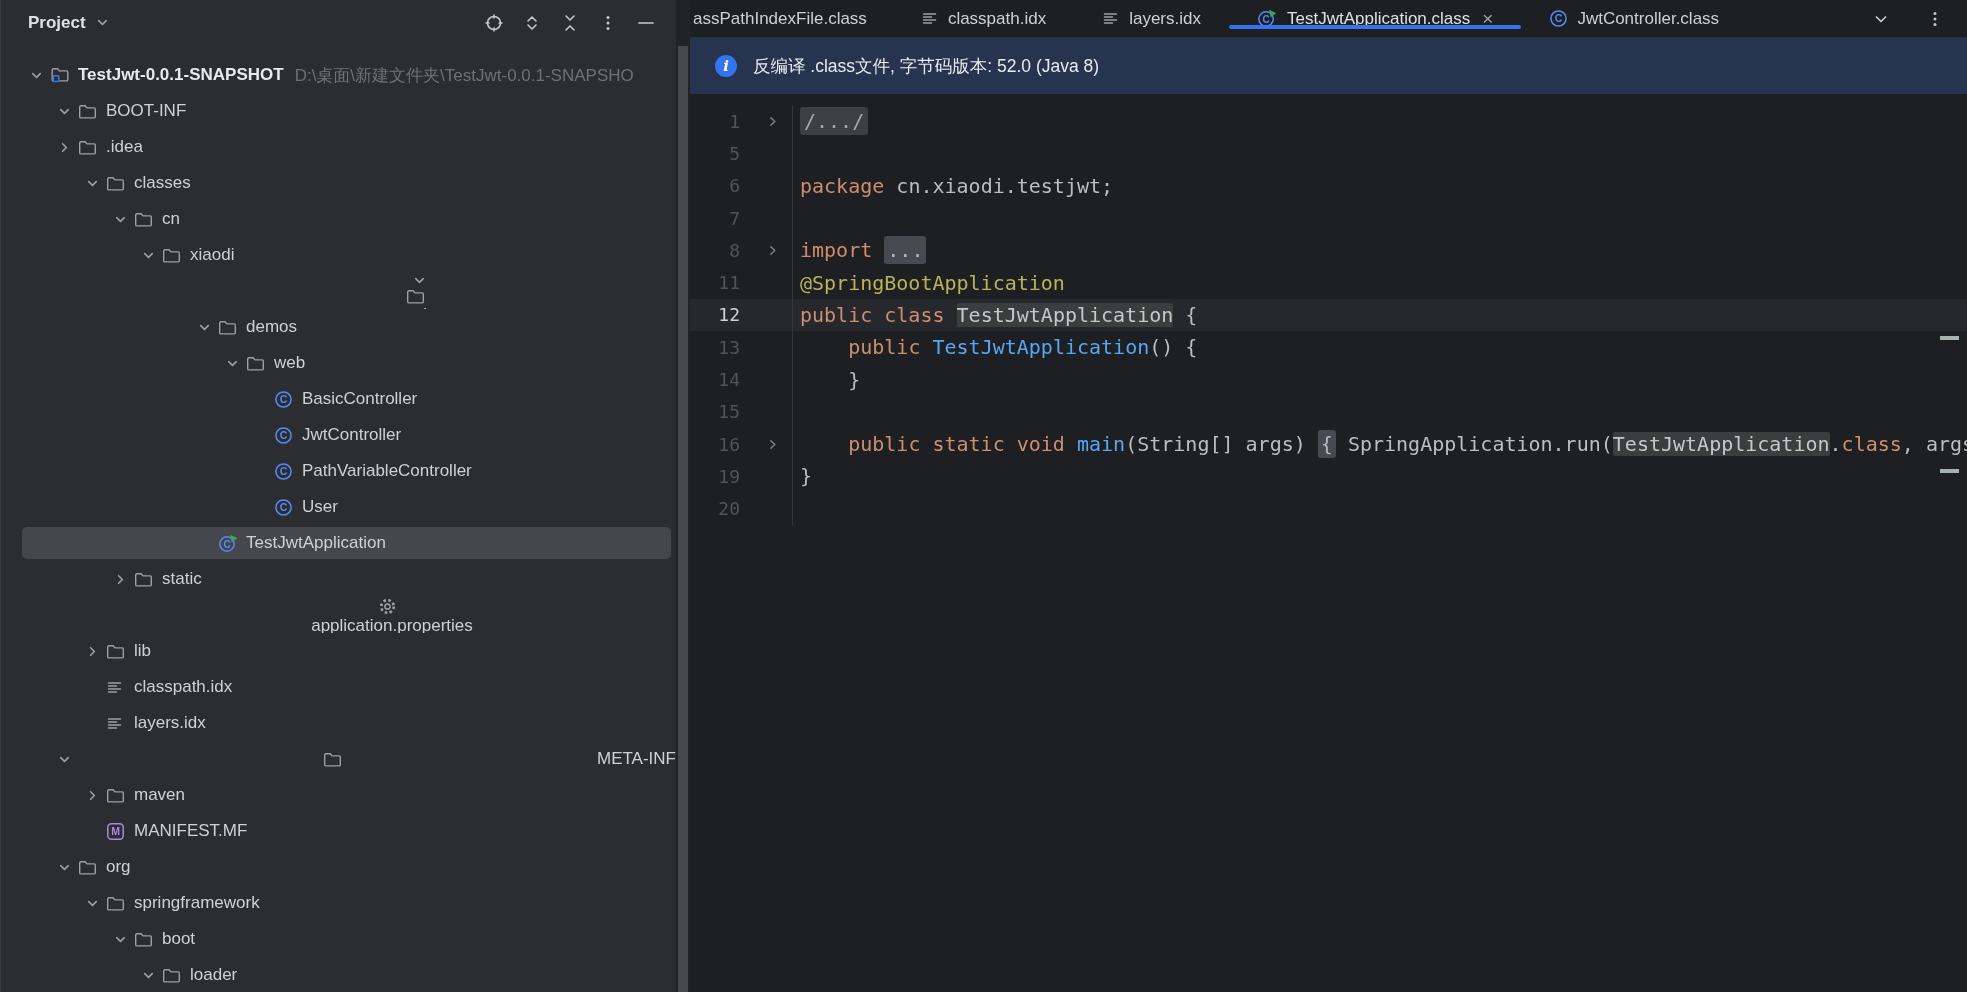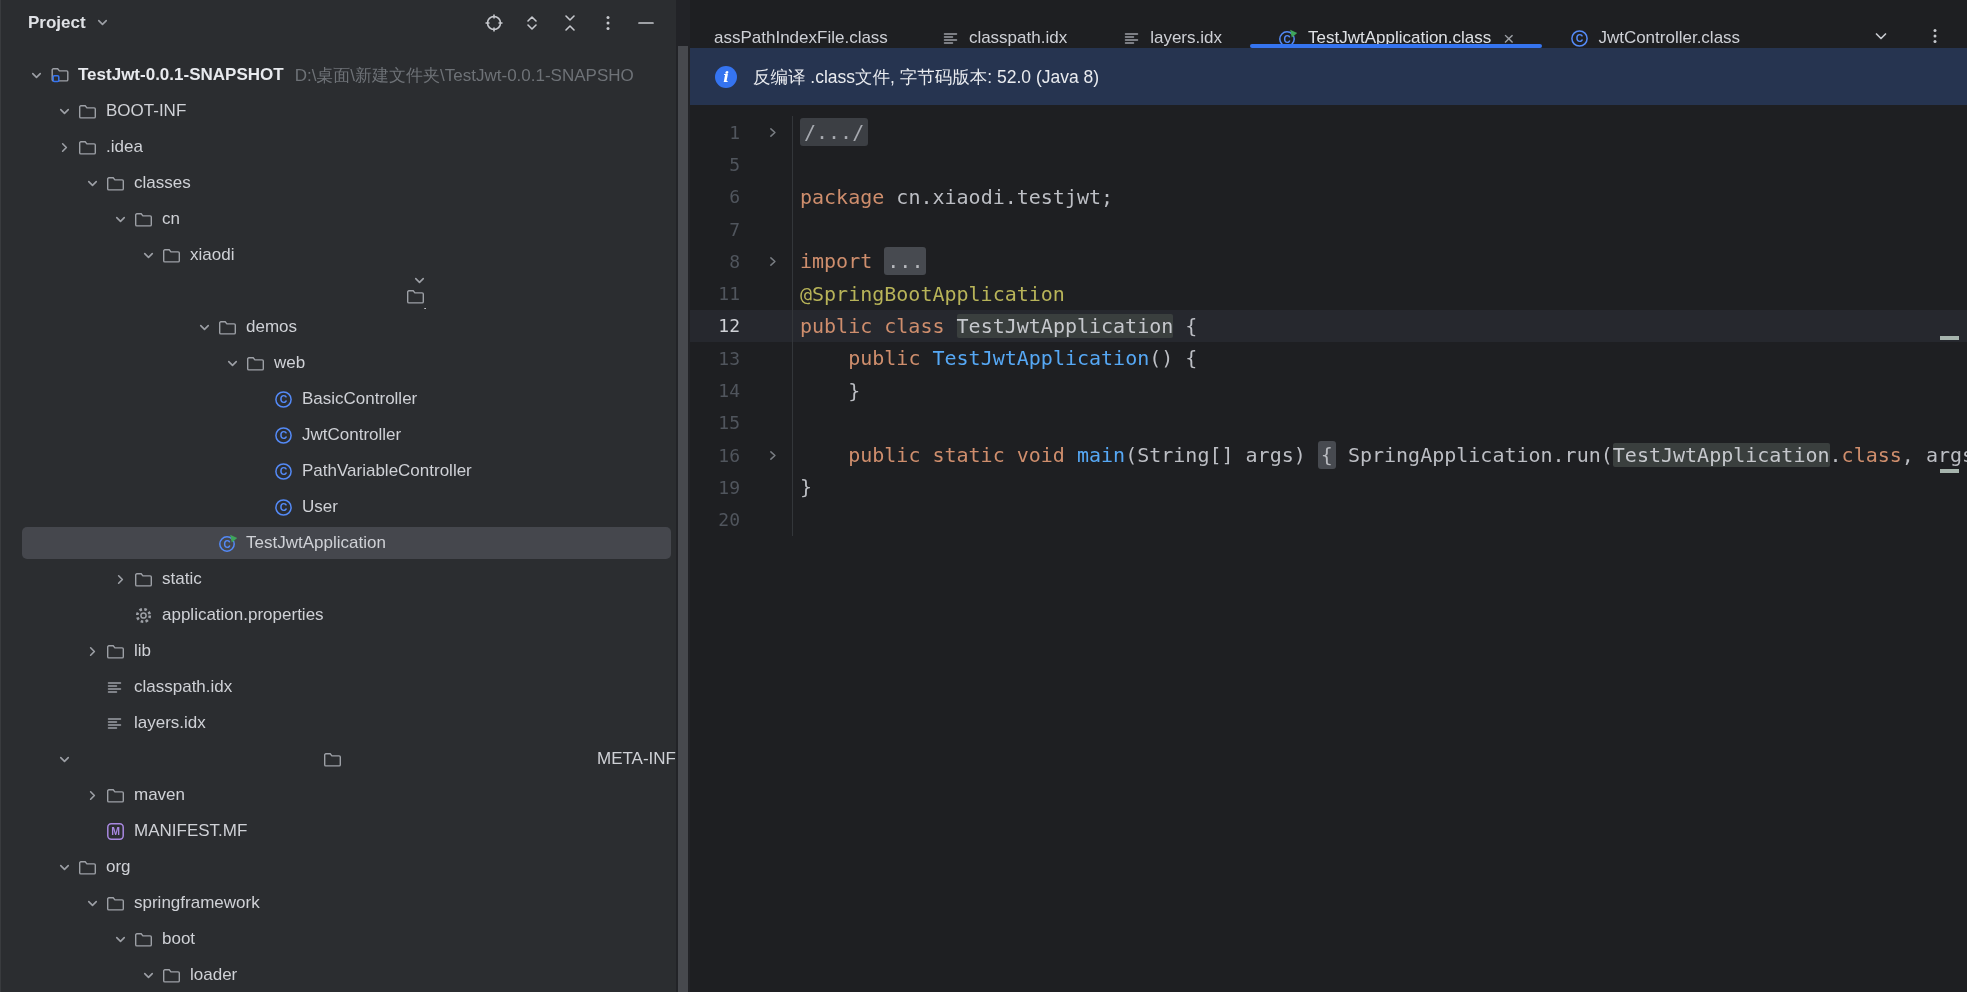--- a/index.html
+++ b/index.html
@@ -39,21 +39,21 @@
   .tlabel.bold { font-weight:700; color:#E8EAEE; }
   .tsuffix { color:#6E7277; margin-left:11px; }
 
   
   .splitter { position:absolute; left:676px; top:0; width:14px; height:992px; background:#222327; }
   .splitter-thumb { position:absolute; left:2px; top:46px; bottom:0; width:10px; background:#47494E; }
 
   
   .editor { position:absolute; left:690px; top:0; right:0; bottom:0; background:#1E1F22; overflow:hidden; }
 
-  .tabbar { height:48px; display:flex; align-items:flex-end; background:#1E1F22; font-size:17px; color:#CED0D6; overflow:hidden;margin-left:21px; }
+  .tabbar { height:37px; display:flex; align-items:center; background:#1E1F22; font-size:17px; color:#CED0D6; overflow:hidden; }
   .tab { position:relative; display:flex; align-items:center; gap:9px; padding:0 28px; cursor:pointer; }
   .tab.first { padding-left:3px; padding-right:26px; }
   .tab.active { color:#DFE1E5; }
   .tab.active::after { content:""; position:absolute; left:0; right:0; bottom:0; height:4px; background:#3574F0; border-radius:3px; }
   .tab-close { color:#9DA0A6; font-size:19px; line-height:1; margin-left:3px; cursor:pointer; }
   .tabbar-controls { margin-left:auto; display:flex; align-items:center; gap:30px; padding-right:20px; }
 
   .banner {
     height:57px; background:#263450; display:flex; align-items:center;
     padding-left:25px; gap:16px; font-size:17.5px; color:#E9EBEF;
@@ -304,21 +304,21 @@
               <path d="M6 4l4 4-4 4" fill="none" stroke="#9DA0A6" stroke-width="1.7" stroke-linecap="round" stroke-linejoin="round"></path>
             </svg>
           </span>
           <span class="ticon">
             <svg width="19" height="17" viewBox="0 0 19 17">
               <path d="M1.7 4c0-.7.5-1.2 1.2-1.2h4.3l1.7 2.1h7.2c.7 0 1.2.5 1.2 1.2v7.6c0 .7-.5 1.2-1.2 1.2H2.9c-.7 0-1.2-.5-1.2-1.2z" fill="none" stroke="#9DA0A6" stroke-width="1.4"></path>
             </svg>
           </span>
           <span class="tlabel">static</span>
         </div>
-        <div class="tree-row" style="padding-left: 106px;">
+        <div class="tree-row" style="padding-left: 106px; flex-direction: column;">
           <span class="chev"></span>
           <span class="ticon">
             <svg width="19" height="19" viewBox="0 0 19 19">
               <circle cx="9.5" cy="9.5" r="6.3" fill="none" stroke="#9DA0A6" stroke-width="2.6" stroke-dasharray="2.6 2.35"></circle>
               <circle cx="9.5" cy="9.5" r="2.6" fill="none" stroke="#9DA0A6" stroke-width="1.5"></circle>
             </svg>
           </span>
           <span class="tlabel">application.properties</span>
         </div>
         <div class="tree-row" style="padding-left: 78px;">

